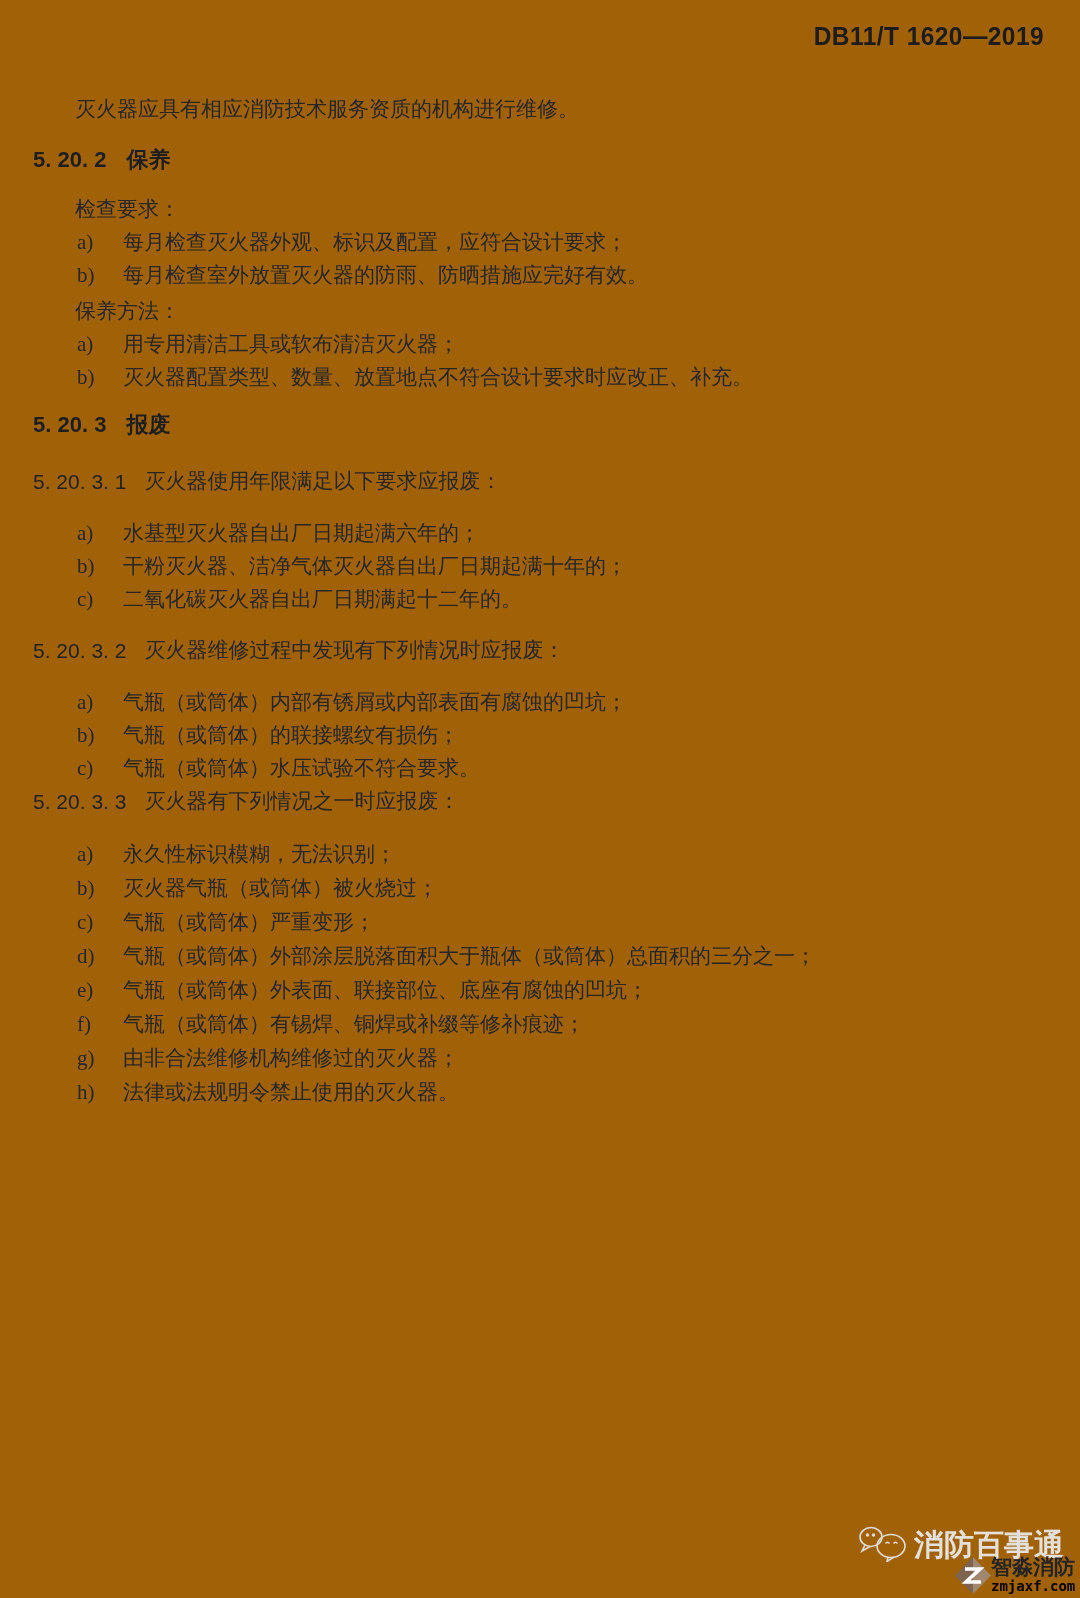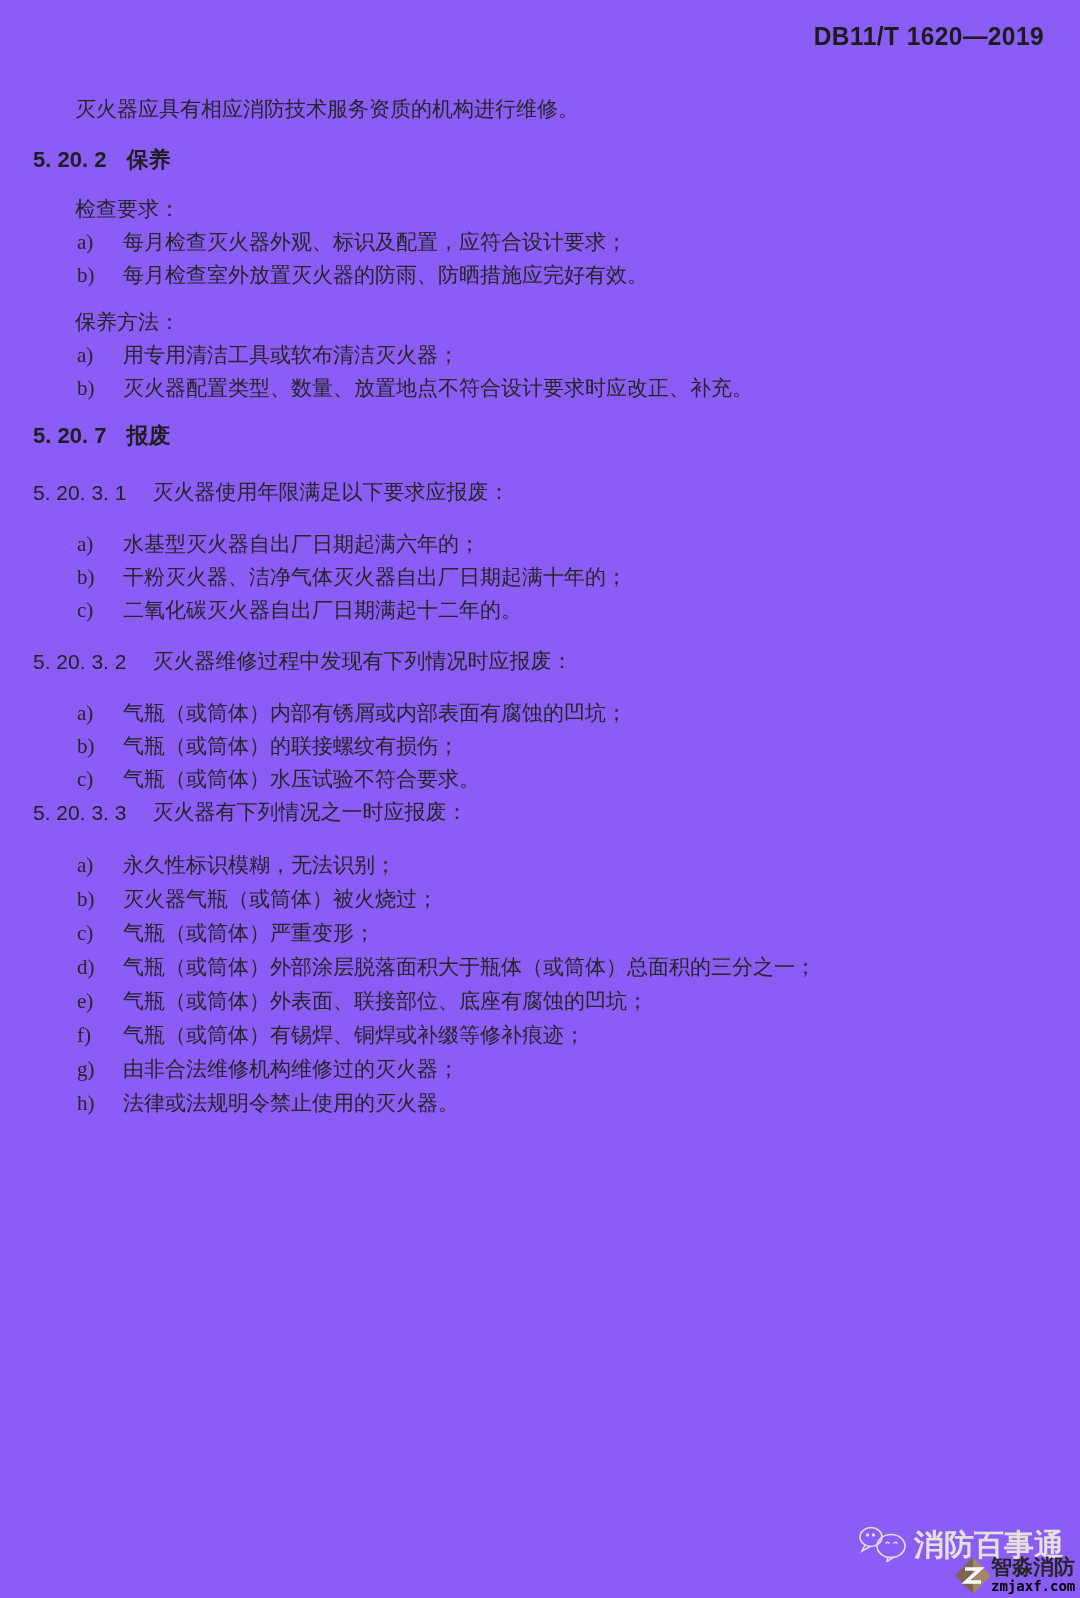--- a/index.html
+++ b/index.html
@@ -1,20 +1,20 @@
 <!DOCTYPE html>
 <html lang="zh"><head>
 <meta charset="utf-8">
 <style>
   html,body { margin:0; padding:0; background:#888; }
   .page {
     position:relative;
     width:1080px; height:1598px;
     margin:0 auto;
-    background:#8b5cf6;
+    background:#a16207;
     overflow:hidden;
     color:#262626;
     font-family:"Liberation Serif", serif;
   }
   .page-header {
     position:absolute;
     top:21px; right:36px;
     font-family:"Liberation Sans", sans-serif;
     font-weight:bold;
     font-size:26px;
@@ -29,21 +29,21 @@
     padding-top:78px;
   }
   .h1 {
     display:flex; gap:20px;
     font-family:"Liberation Sans", sans-serif;
     font-weight:bold;
     font-size:22px; line-height:33px;
     color:#1e1e1e;
   }
   .h2 {
-    display:flex; gap:26px;
+    display:flex; gap:18px;
     font-size:21px; line-height:33px;
   }
   .h2 .num {
     font-family:"Liberation Sans", sans-serif;
     font-size:21px;
     color:#222;
     white-space:nowrap;
   }
   .h2 .text { font-family:"Liberation Serif", serif; }
   .para, .intro {
@@ -56,21 +56,21 @@
     margin-left:44px;
     font-size:21px; line-height:33px;
   }
   .list-wide .li { line-height:34px; }
   .li .lbl { width:46px; flex-shrink:0; }
   .li .txt { flex:1; }
 
   .mt-p1 { margin-top:15px; }
   .mt-h2sec { margin-top:17px; }
   .mt-intro1 { margin-top:17px; }
-  .mt-intro2 { margin-top:14px; }
+  .mt-intro2 { margin-top:3px; }
   .mt-h3sec { margin-top:14px; }
   .mt-clause1 { margin-top:24px; }
   .mt-clause  { margin-top:18px; }
   .mt-clause3 { }
   .mt-list { margin-top:19px; }
 
   
   .faint-wm {
     position:absolute;
     left:858px; top:1524px;
@@ -140,21 +140,21 @@
         <span class="lbl">a)</span>
         <span class="txt">用专用清洁工具或软布清洁灭火器；</span>
       </li>
       <li class="li">
         <span class="lbl">b)</span>
         <span class="txt">灭火器配置类型、数量、放置地点不符合设计要求时应改正、补充。</span>
       </li>
     </ul>
 
     <div class="h1 mt-h3sec">
-      <span class="num">5. 20. 7</span>
+      <span class="num">5. 20. 3</span>
       <span class="title">报废</span>
     </div>
 
     <div class="h2 mt-clause1">
       <span class="num">5. 20. 3. 1</span>
       <span class="text">灭火器使用年限满足以下要求应报废：</span>
     </div>
     <ul class="list mt-list">
       <li class="li">
         <span class="lbl">a)</span>

